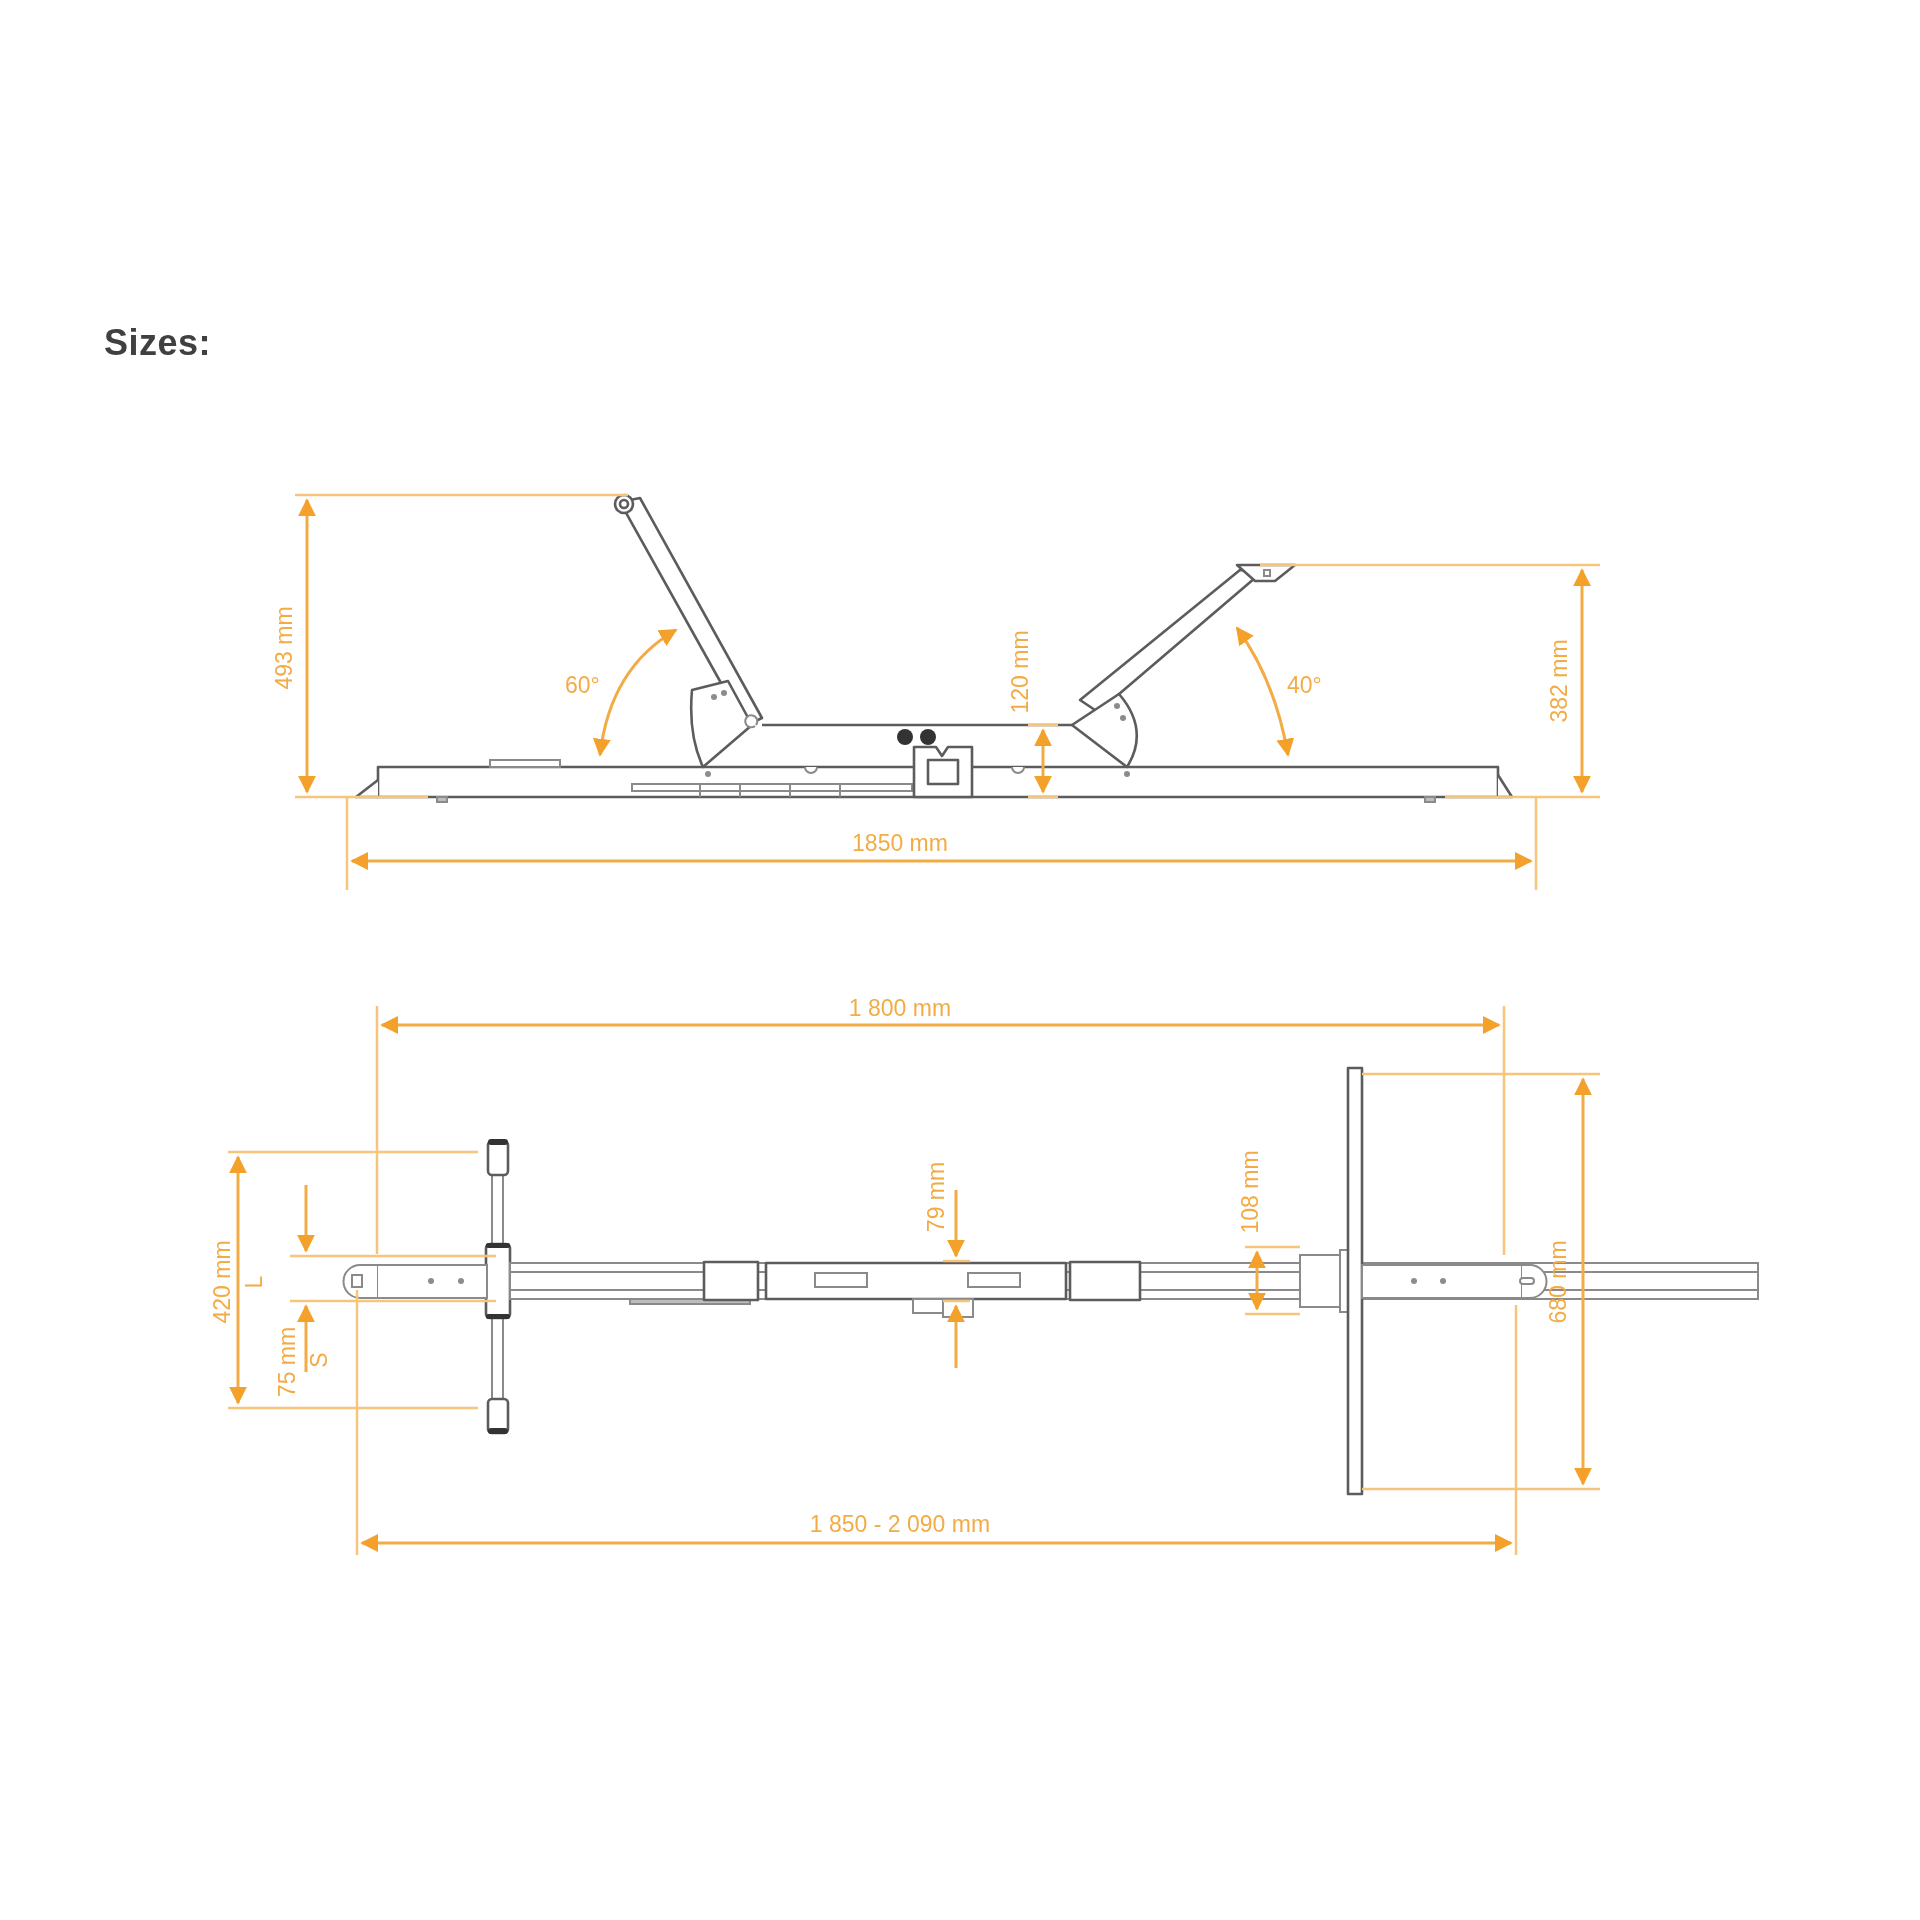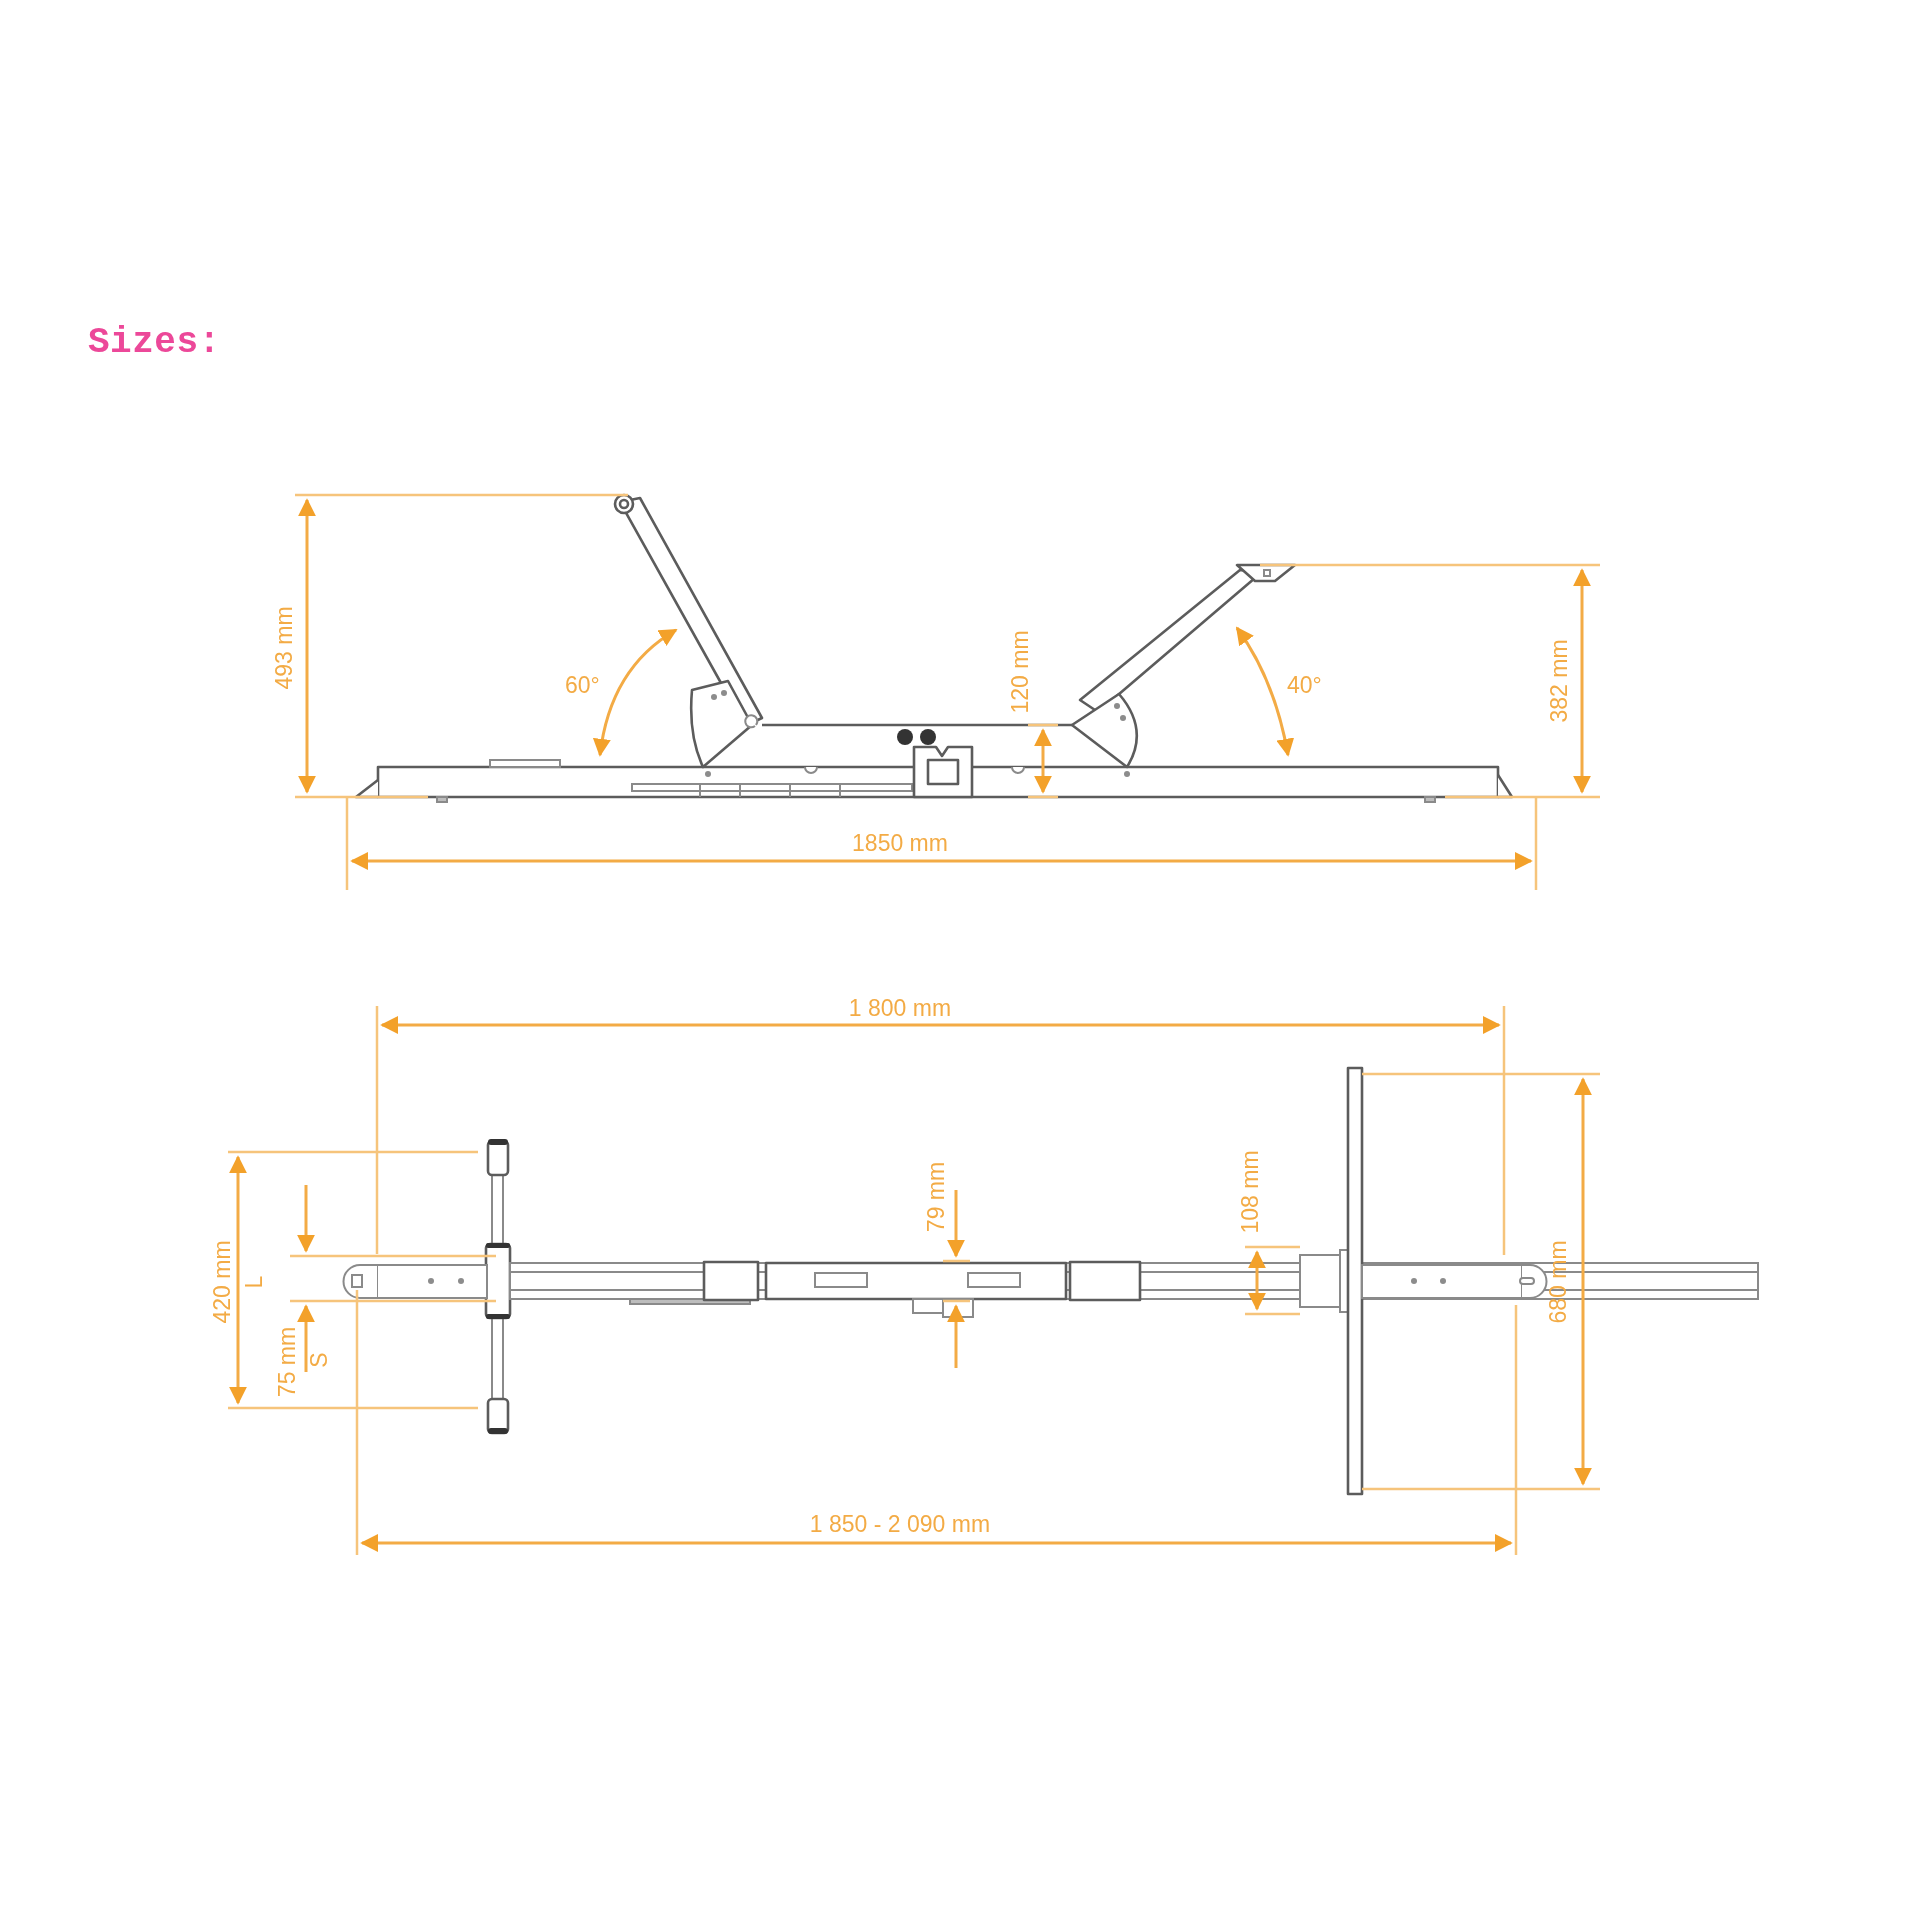--- a/index.html
+++ b/index.html
@@ -1,20 +1,20 @@
 <!DOCTYPE html>
 <html><head>
   <meta charset="utf-8">
   <style>
     html, body { margin: 0; padding: 0; background: #ffffff; }
     body { width: 1920px; height: 1920px; position: relative; overflow: hidden; }
     .heading {
-      position: absolute; left: 88px; top: 322px;
-      font-family: Liberation Mono, monospace;
-      font-weight: bold; font-size: 36px; color: #ec4899; letter-spacing: 0.5px;
+      position: absolute; left: 104px; top: 322px;
+      font-family: Liberation Sans, sans-serif;
+      font-weight: bold; font-size: 36px; color: #404040; letter-spacing: 0.5px;
     }
     svg.drawing { position: absolute; left: 0; top: 0; }
     .dim-text {
       font-family: "Liberation Sans", "DejaVu Sans", sans-serif;
       font-size: 23px; fill: #f3ab45;
     }
     .dim { stroke: #f3ab45; stroke-width: 3; fill: none; }
     .dim-thin { stroke: #f6c47b; stroke-width: 2.5; fill: none; }
     .part { stroke: #5c5c5c; stroke-width: 2.6; fill: #ffffff; stroke-linejoin: round; }
     .part-l { stroke: #8a8a8a; stroke-width: 2; fill: #ffffff; }

